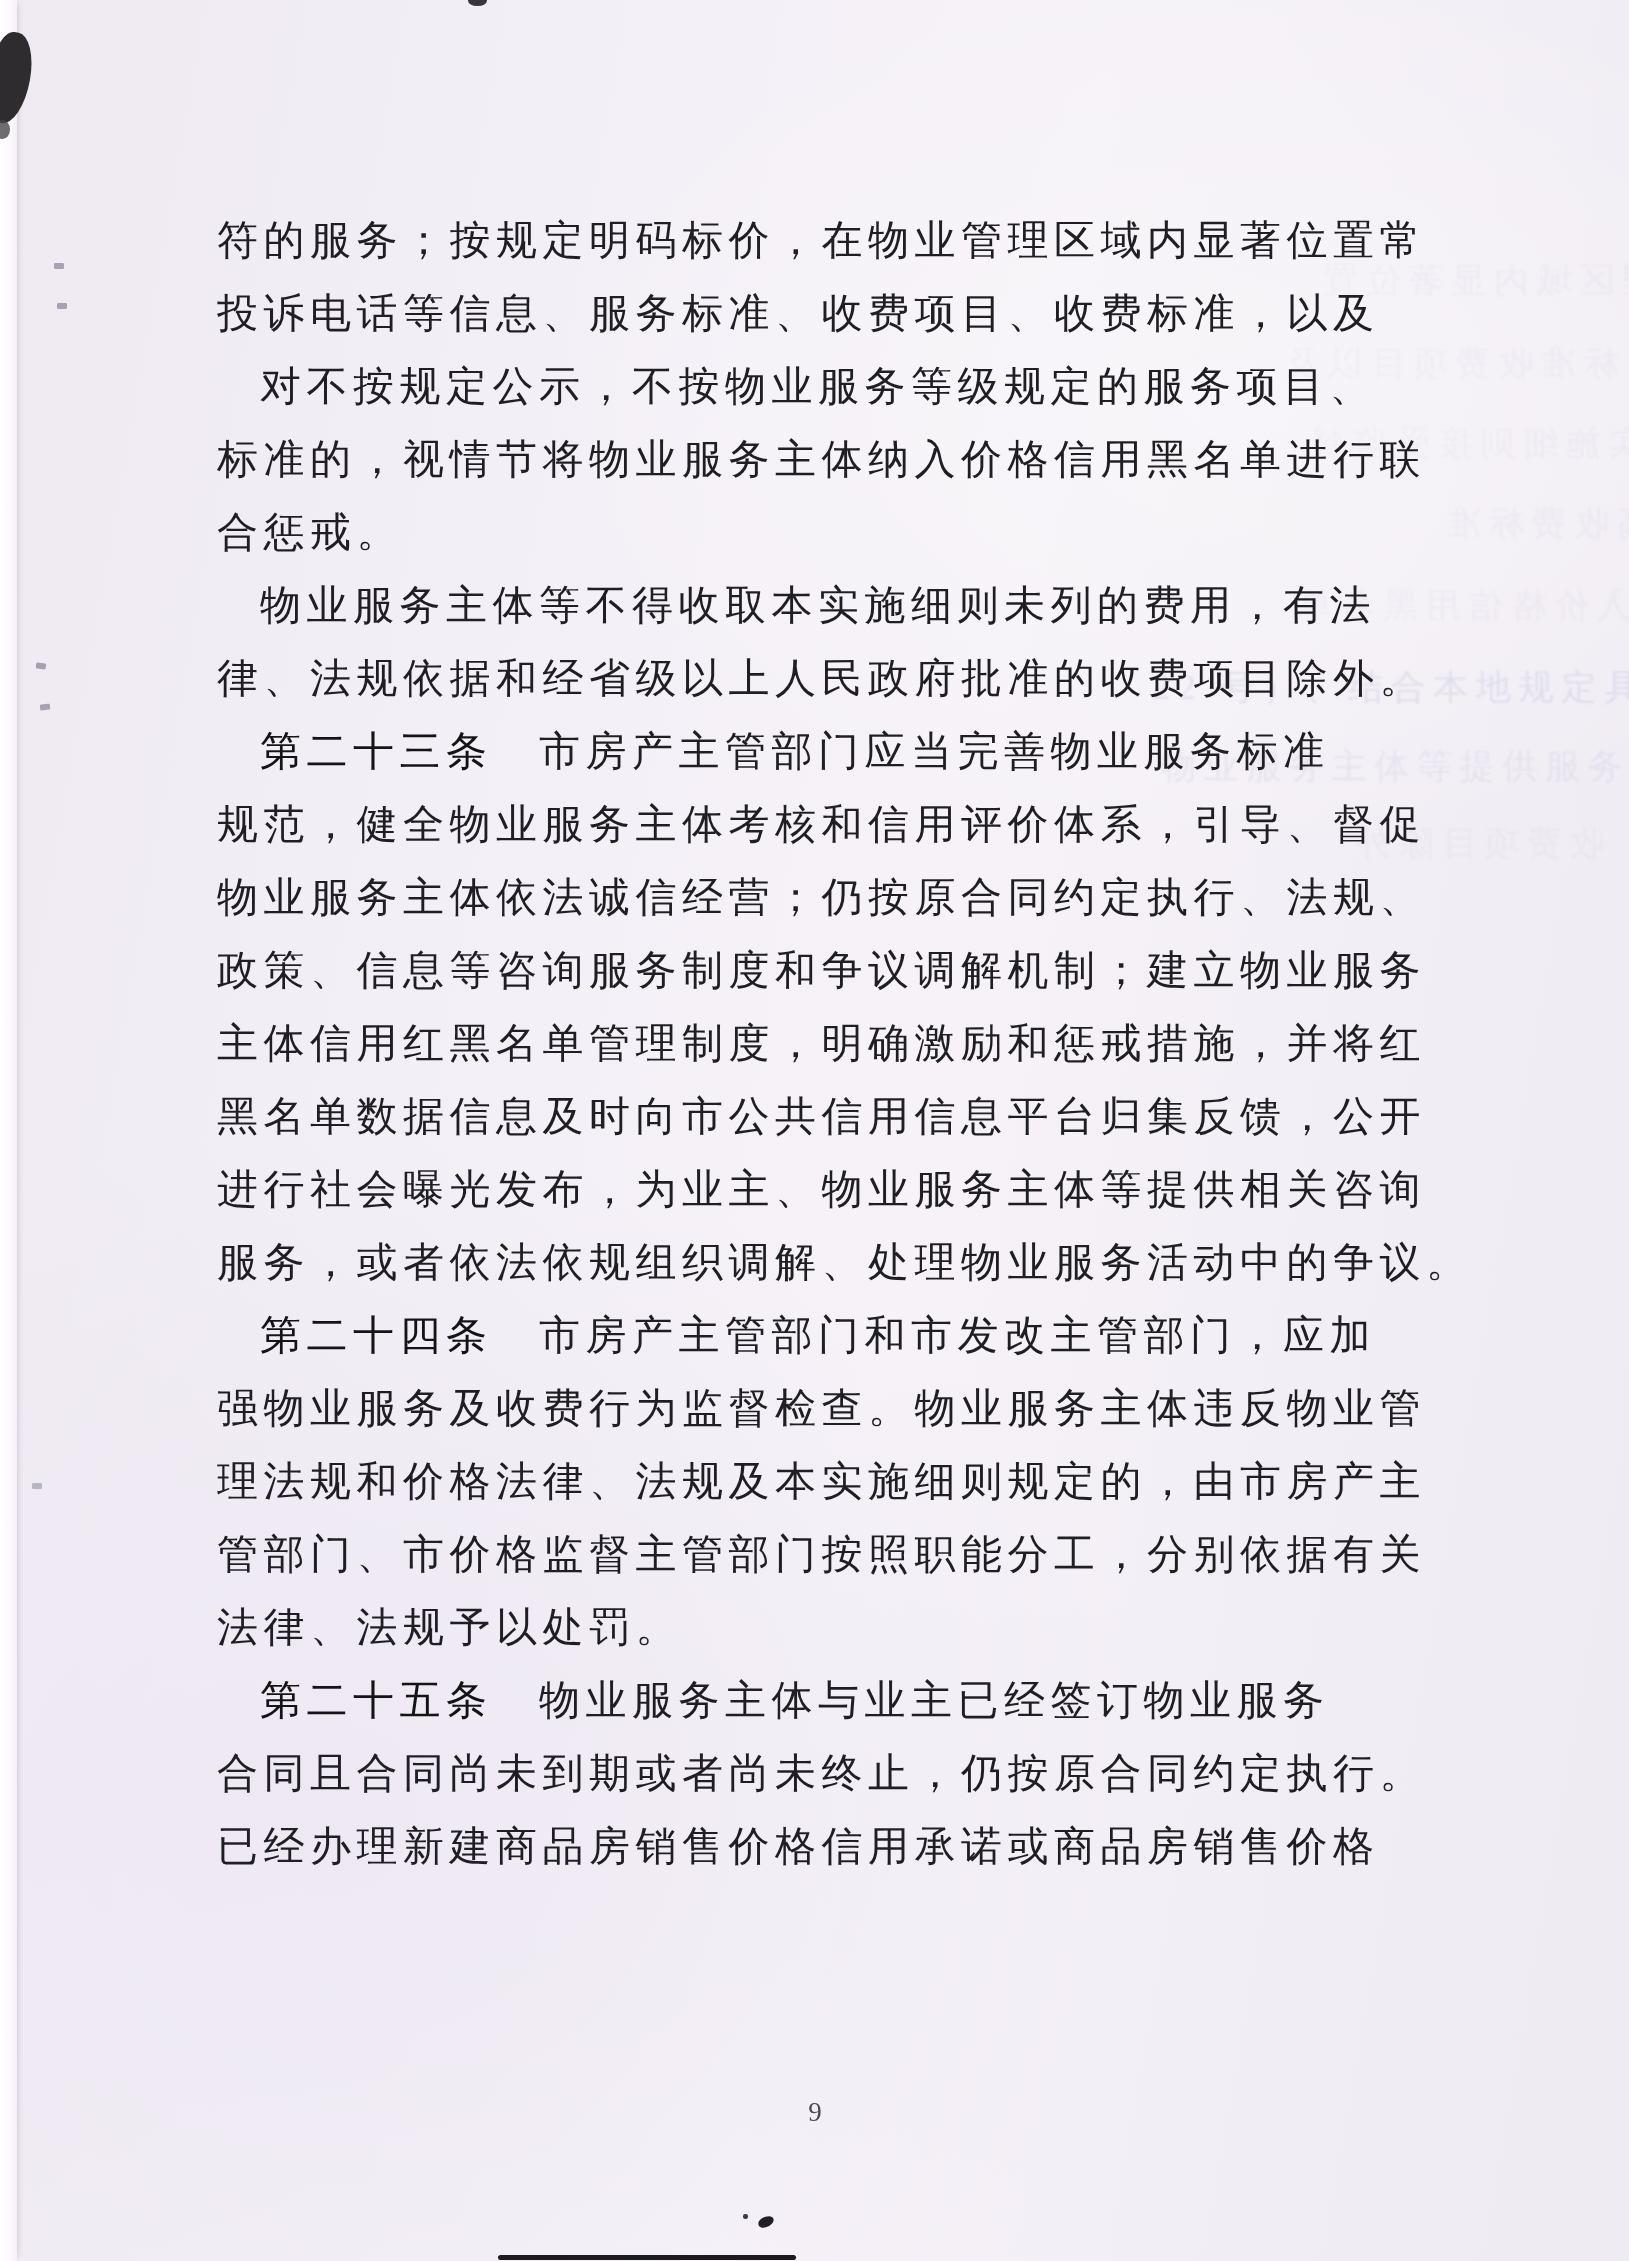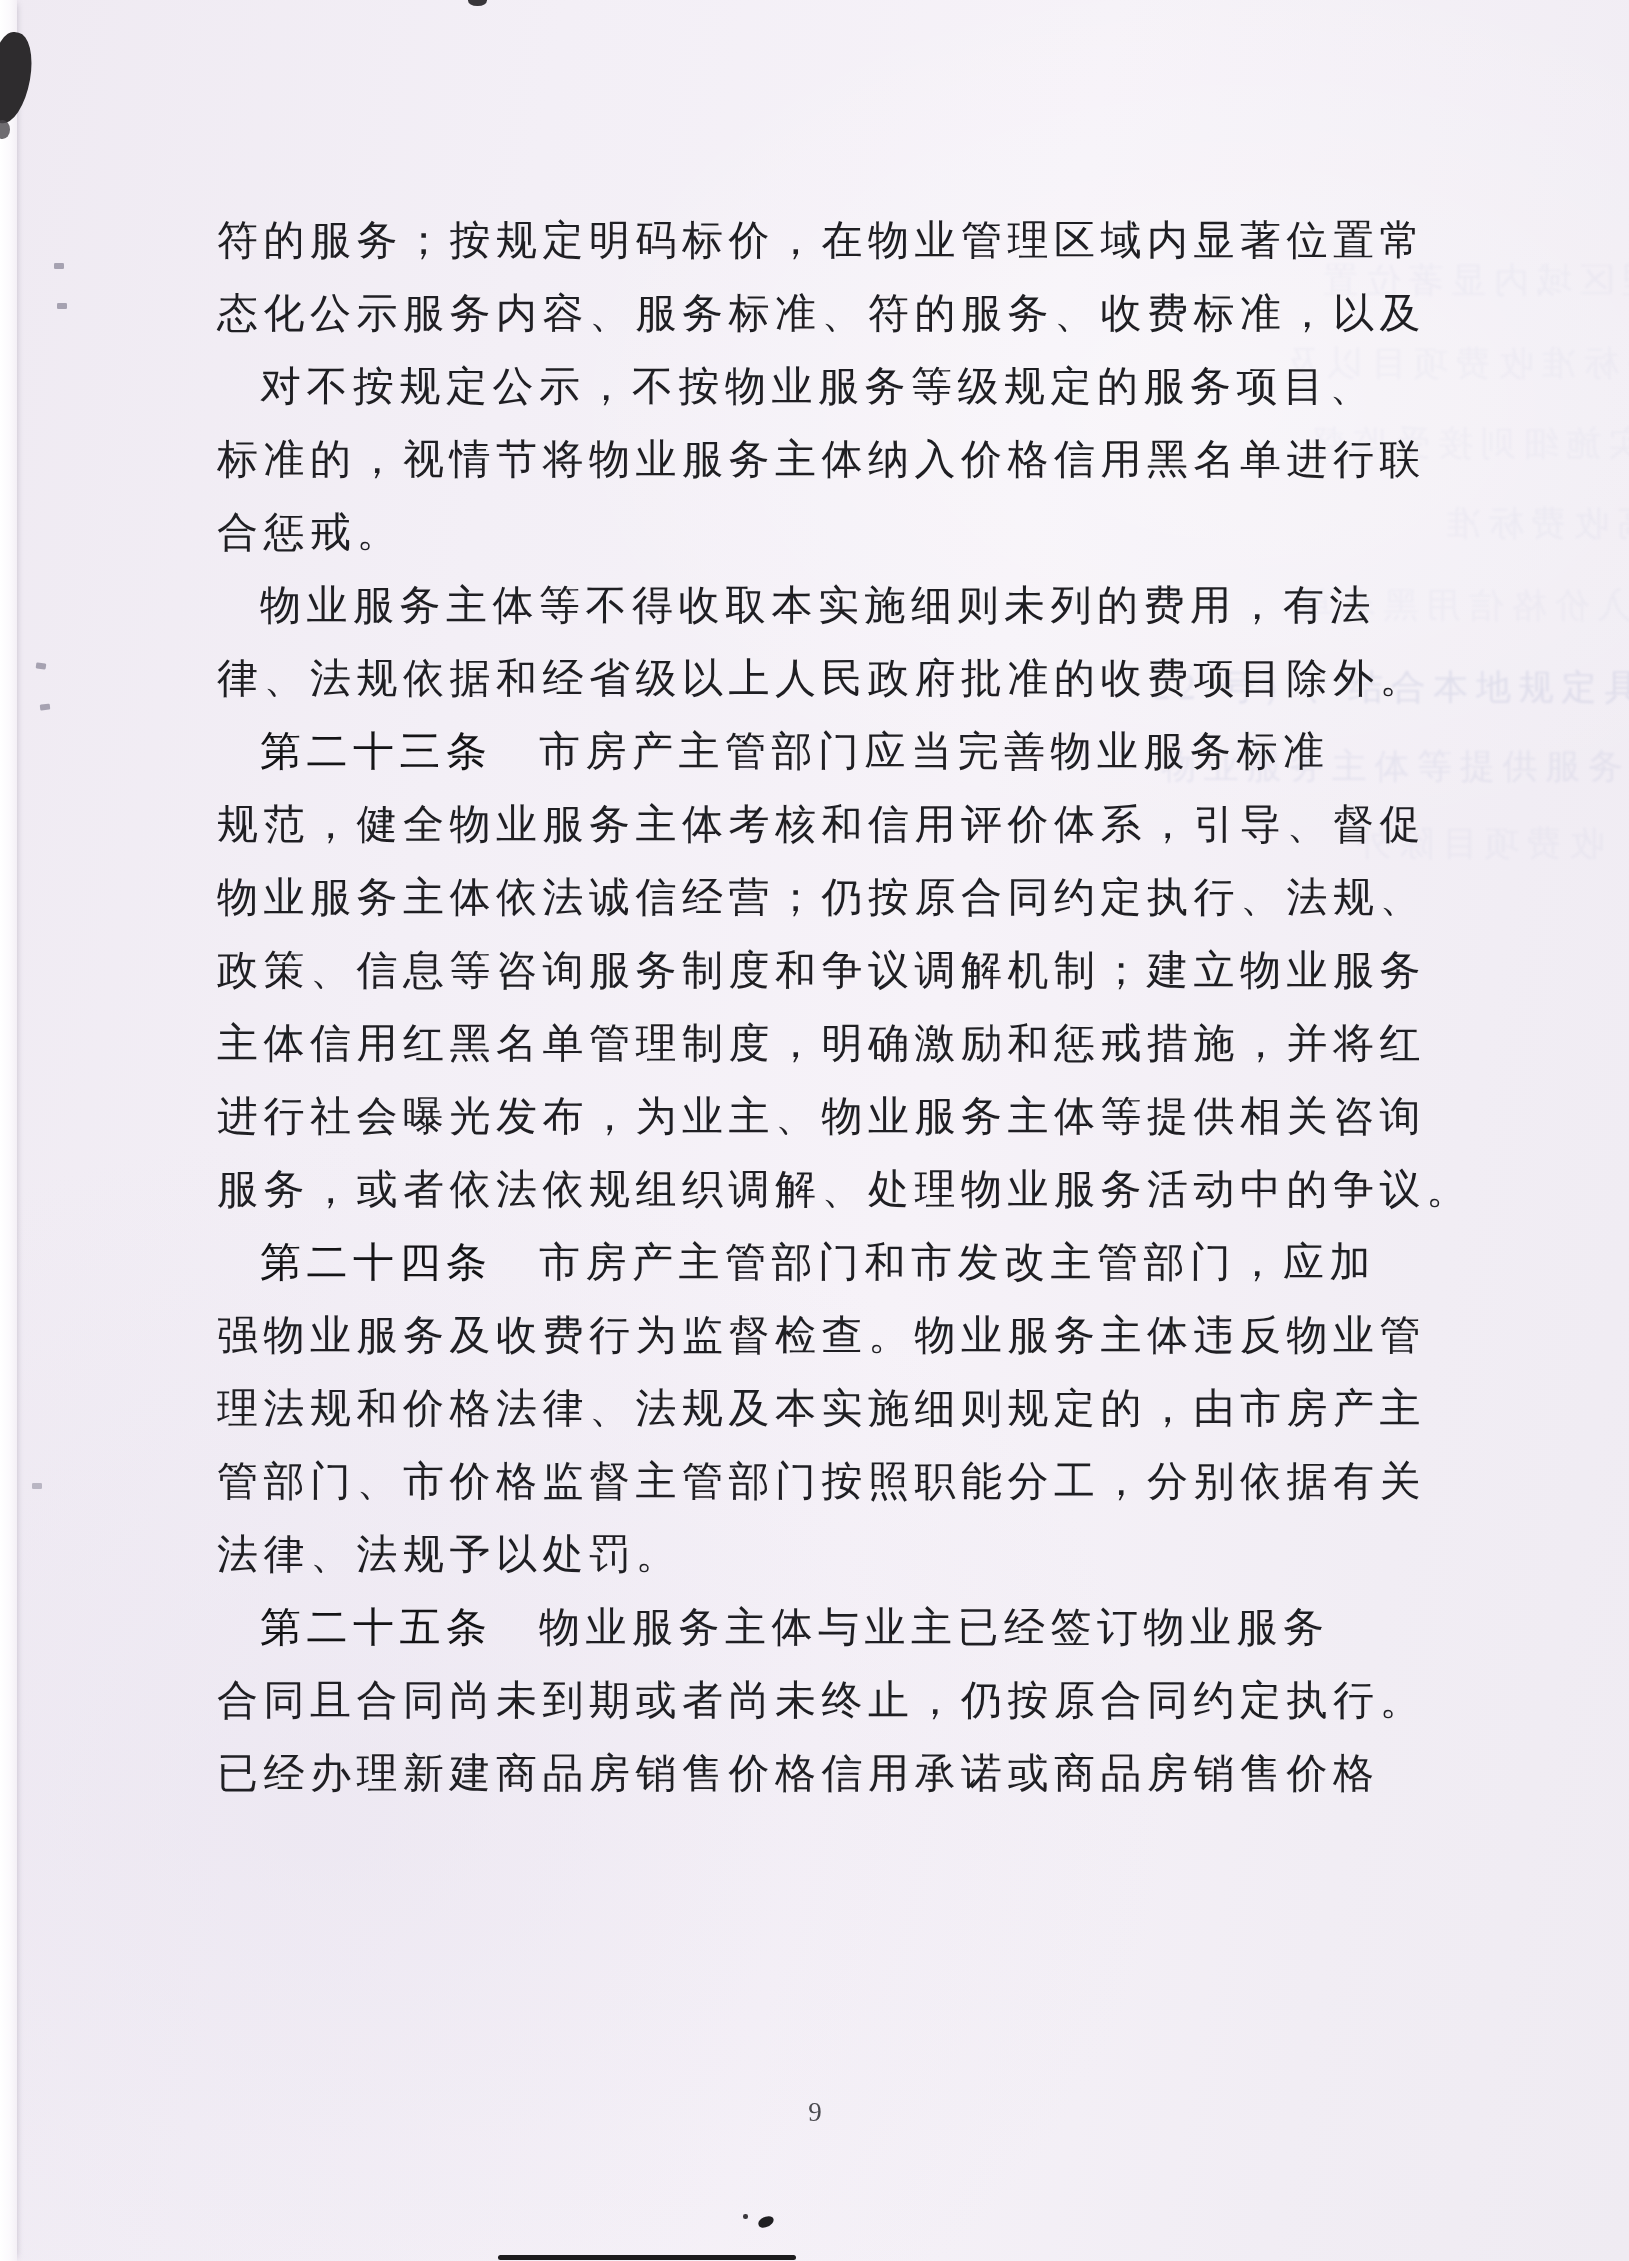--- a/index.html
+++ b/index.html
@@ -73,31 +73,32 @@
       <div class="ghost mir" style="left: 1302px; top: 420px; opacity: 0.05;">公布本实施细则接受监督</div>
       <div class="ghost mir" style="left: 1438px; top: 500px; opacity: 0.06;">提高收费标准</div>
       <div class="ghost mir" style="left: 1290px; top: 582px; opacity: 0.05;">纳入价格信用黑名单</div>
       <div class="ghost" style="left: 1153px; top: 664px; opacity: 0.16;">22 号）、结合本地规定具体实施细则。</div>
       <div class="ghost" style="left: 1161px; top: 743px; opacity: 0.11;">物业服务主体等提供服务</div>
       <div class="ghost mir" style="left: 1348px; top: 820px; opacity: 0.06;">收费项目除外</div>
     </div>
 
   <div class="textblock" id="lines">
       <div class="line">符的服务；按规定明码标价，在物业管理区域内显著位置常</div>
-      <div class="line">态化公示服务内容、服务标准、符的服务、收费标准，以及</div>
+      <div class="line">投诉电话等信息、服务标准、收费项目、收费标准，以及</div>
       <div class="line indent">对不按规定公示，不按物业服务等级规定的服务项目、</div>
       <div class="line">标准的，视情节将物业服务主体纳入价格信用黑名单进行联</div>
       <div class="line">合惩戒。</div>
       <div class="line indent">物业服务主体等不得收取本实施细则未列的费用，有法</div>
       <div class="line">律、法规依据和经省级以上人民政府批准的收费项目除外。</div>
       <div class="line indent"><span class="head">第二十三条</span>　市房产主管部门应当完善物业服务标准</div>
       <div class="line">规范，健全物业服务主体考核和信用评价体系，引导、督促</div>
       <div class="line">物业服务主体依法诚信经营；仍按原合同约定执行、法规、</div>
       <div class="line">政策、信息等咨询服务制度和争议调解机制；建立物业服务</div>
       <div class="line">主体信用红黑名单管理制度，明确激励和惩戒措施，并将红</div>
+      <div class="line">黑名单数据信息及时向市公共信用信息平台归集反馈，公开</div>
       <div class="line">进行社会曝光发布，为业主、物业服务主体等提供相关咨询</div>
       <div class="line">服务，或者依法依规组织调解、处理物业服务活动中的争议。</div>
       <div class="line indent"><span class="head">第二十四条</span>　市房产主管部门和市发改主管部门，应加</div>
       <div class="line">强物业服务及收费行为监督检查。物业服务主体违反物业管</div>
       <div class="line">理法规和价格法律、法规及本实施细则规定的，由市房产主</div>
       <div class="line">管部门、市价格监督主管部门按照职能分工，分别依据有关</div>
       <div class="line">法律、法规予以处罚。</div>
       <div class="line indent"><span class="head">第二十五条</span>　物业服务主体与业主已经签订物业服务</div>
       <div class="line">合同且合同尚未到期或者尚未终止，仍按原合同约定执行。</div>
       <div class="line">已经办理新建商品房销售价格信用承诺或商品房销售价格</div>

